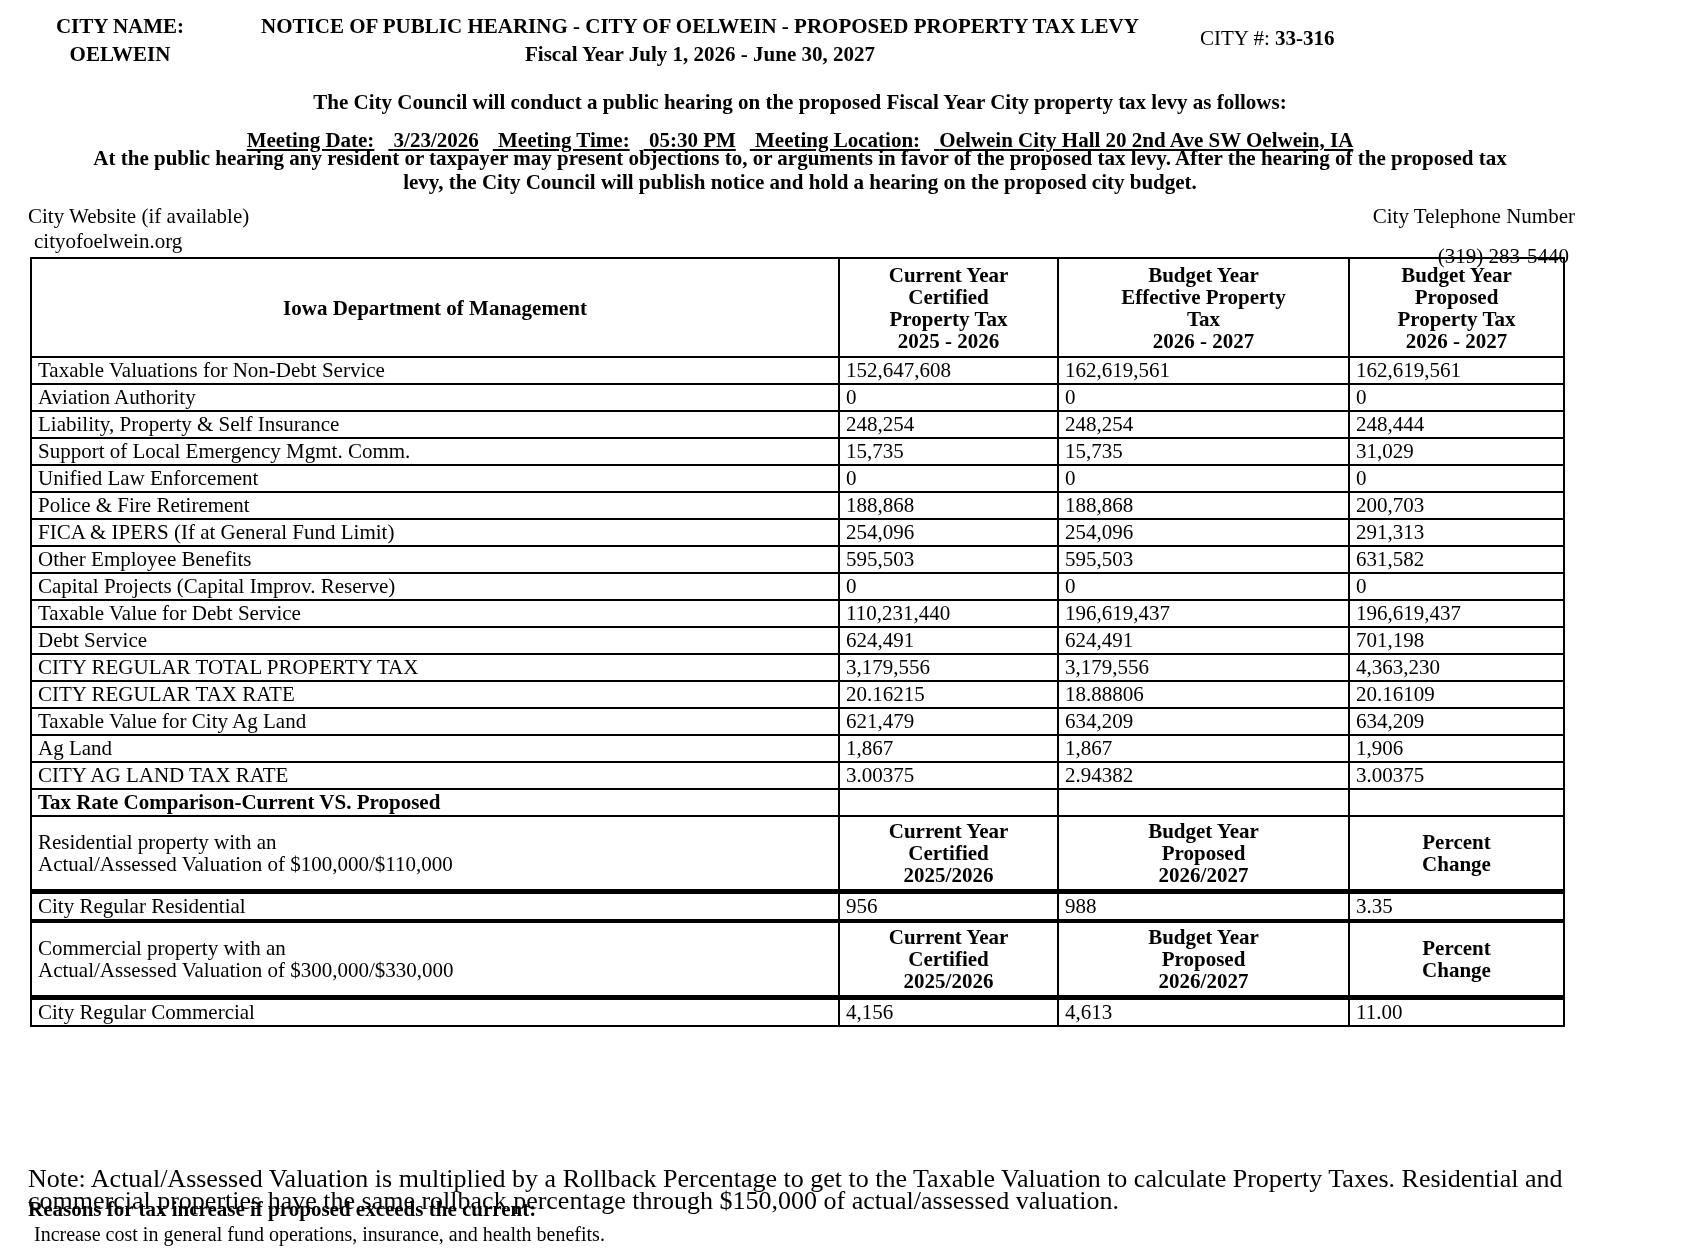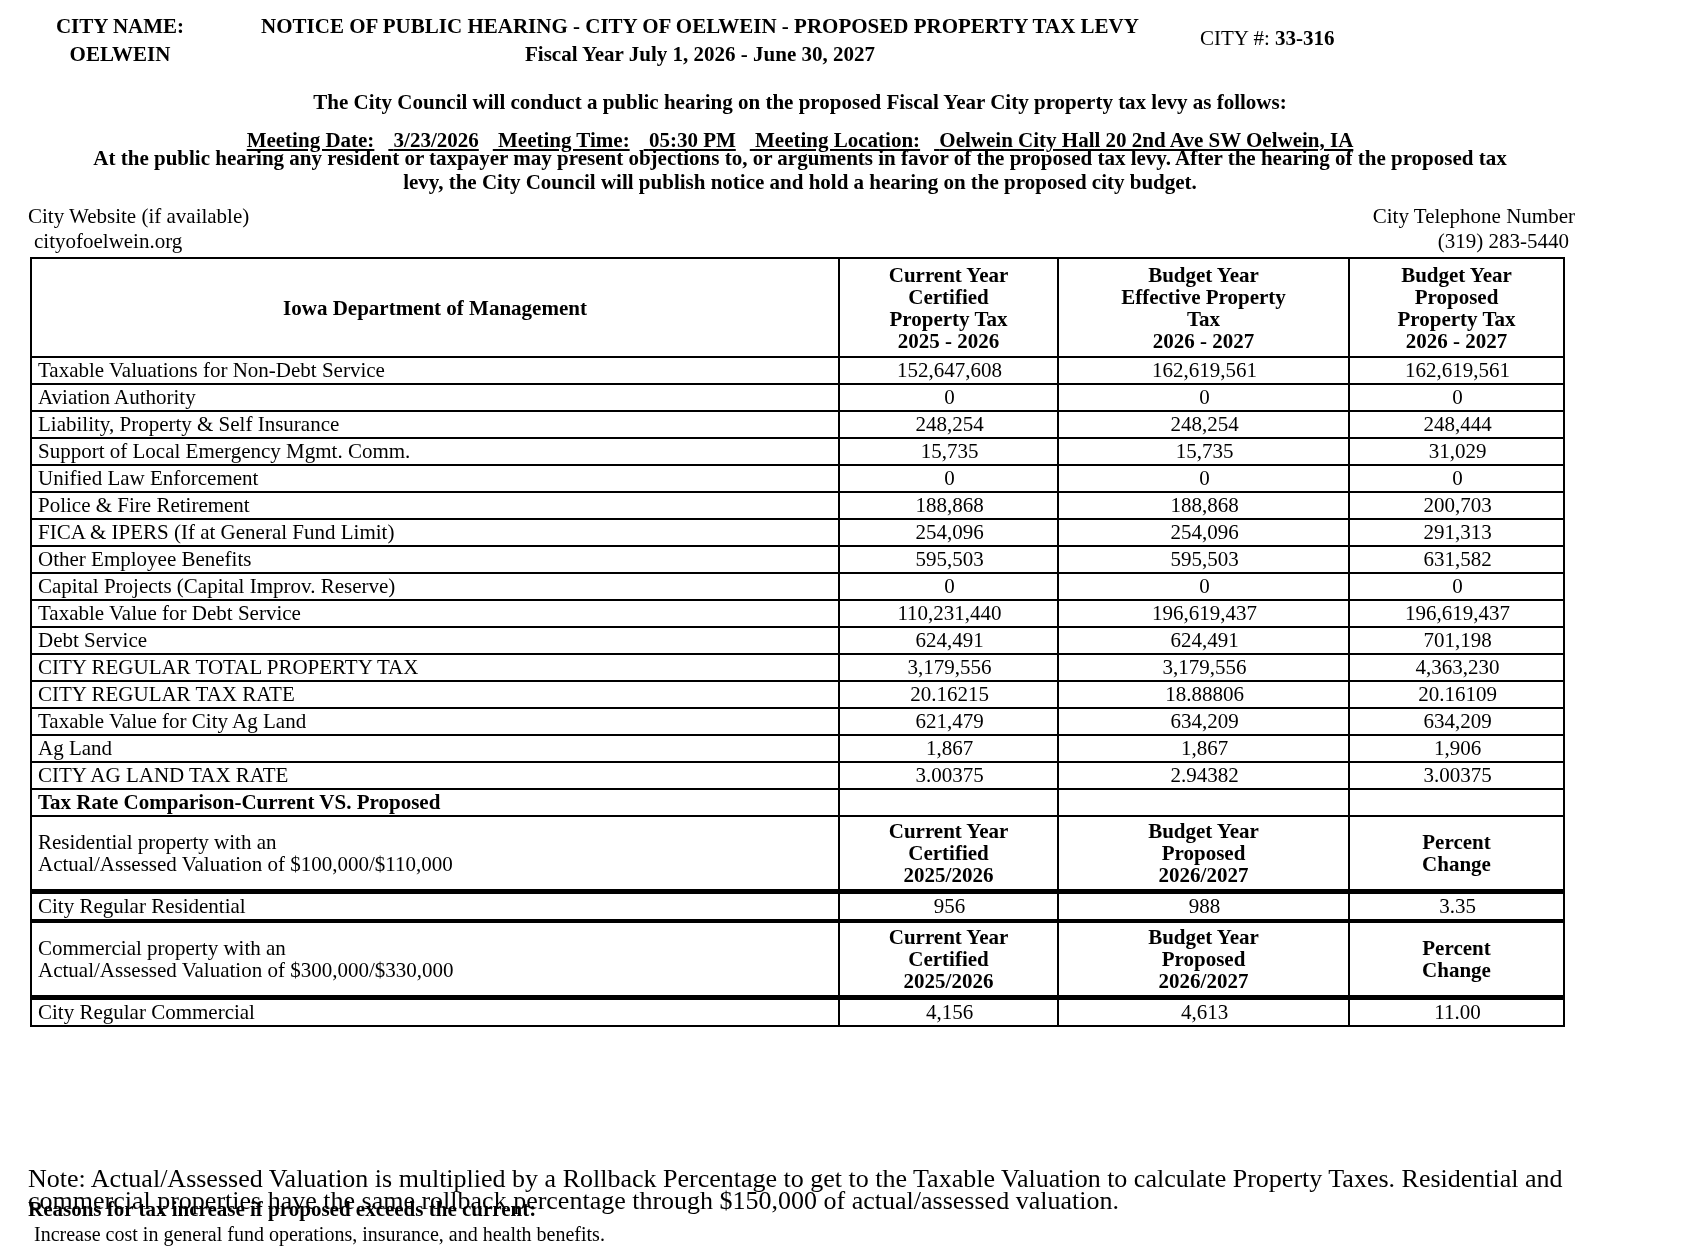--- a/index.html
+++ b/index.html
@@ -19,21 +19,21 @@
     table.levy { position: absolute; left: 30px; top: 257px; width: 1533px;
       border-collapse: collapse; font-size: 21px; table-layout: fixed; }
     table.levy td, table.levy th { border: 2.5px solid #000; padding: 0 6px; height: 25px; line-height: 25px; }
     table.levy col.c0 { width: 808px; }
     table.levy col.c1 { width: 219px; }
     table.levy col.c2 { width: 291px; }
     table.levy col.c3 { width: 215px; }
     table.levy th { font-weight: bold; text-align: center; line-height: 22px; }
     table.levy th.lbl { font-weight: bold; }
     table.levy thead tr { height: 99px; }
-    table.levy td.num { text-align: center; padding-right: 4px; }
+    table.levy td.num { text-align: left; padding-right: 4px; }
     table.levy td.lab { text-align: left; }
     table.levy tr.section td { font-weight: bold; }
     table.levy tr.cmp-head td { height: 72px; line-height: 22px; }
     table.levy tr.cmp-head td.h { font-weight: bold; text-align: center; }
     table.levy tr.thick-bottom td { border-bottom-width: 5px; }
     table.levy tr.thick-top td { border-top-width: 4px; }
 
     .note { left: 28px; top: 1143px; width: 1560px; font-size: 26px; line-height: 22px; white-space: normal; margin-top: 25px; }
     .reasons-title { left: 28px; top: 1197px; font-weight: bold; font-size: 21px; }
     .reasons-text { left: 34px; top: 1223px; font-size: 20px; }
@@ -65,21 +65,21 @@
 </div>
 <div class="abs intro" style="top:146px;">At the public hearing any resident or taxpayer may present objections to, or arguments in favor of the proposed tax levy. After the hearing of the proposed tax</div>
 <div class="abs intro" style="top:170px;">levy, the City Council will publish notice and hold a hearing on the proposed city budget.</div>
 
 <div class="abs contact contact-left">
   <div>City Website (if available)</div>
   <div style="padding-left:6px;">cityofoelwein.org</div>
 </div>
 <div class="abs contact contact-right">
   <div>City Telephone Number</div>
-  <div style="padding-right:6px;">(319) 283-5440</div>
+  <div style="padding-right:6px;margin-top:15px;">(319) 283-5440</div>
 </div>
 
 <table class="levy">
   <colgroup>
       <col class="c0">
       <col class="c1">
       <col class="c2">
       <col class="c3">
     </colgroup>
   <thead>

